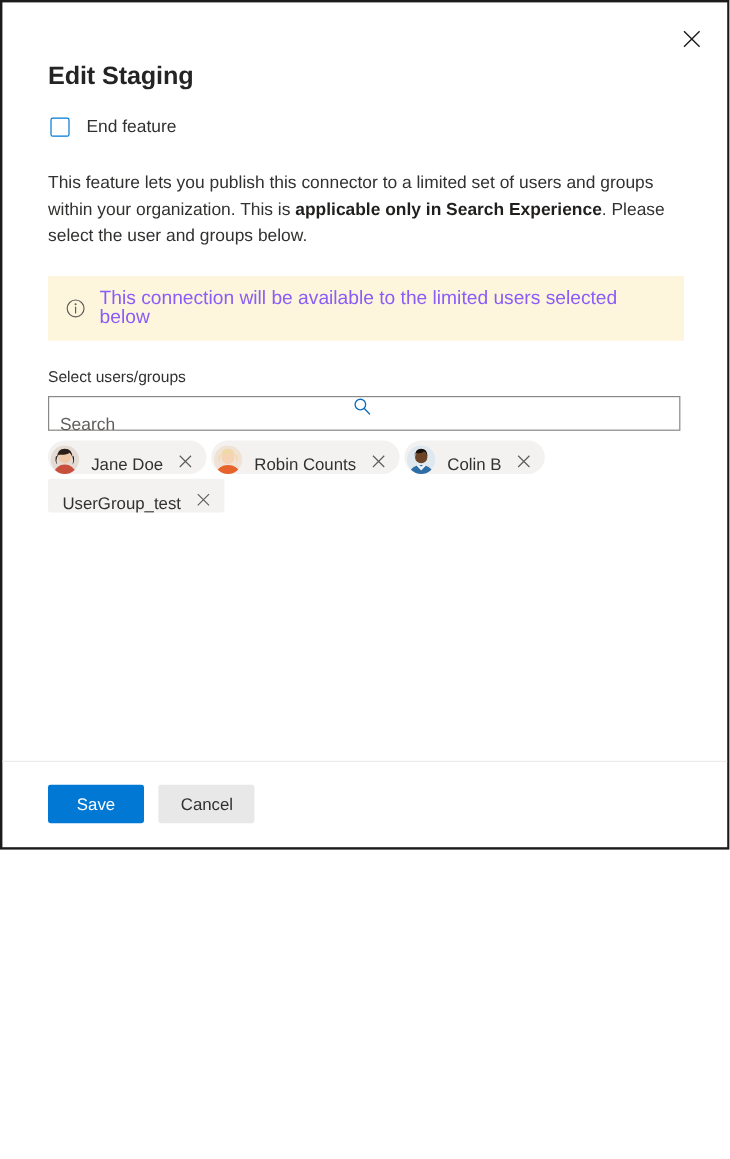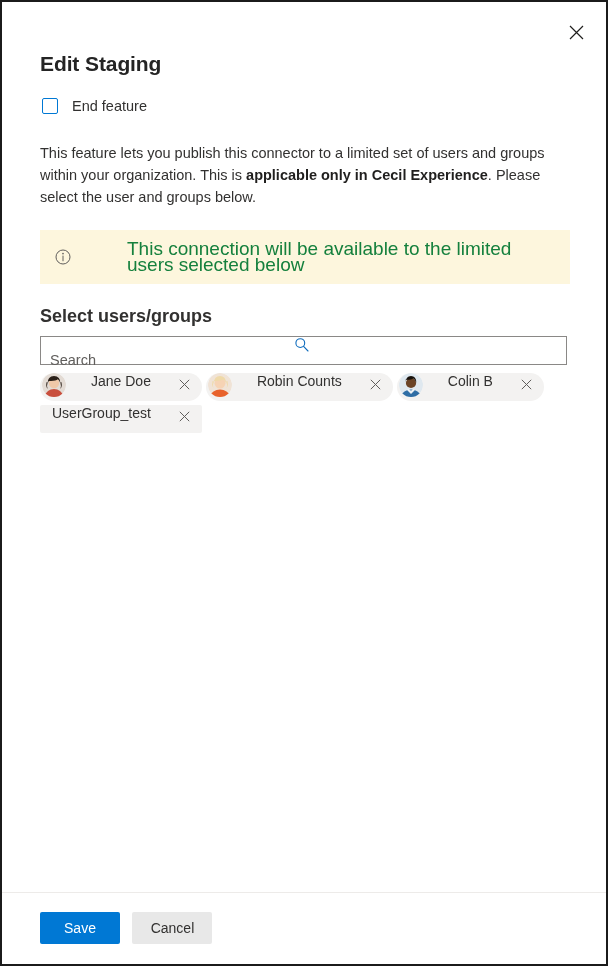--- a/index.html
+++ b/index.html
@@ -6,21 +6,21 @@
   body{
     width:608px;height:966px;
     background:#ffffff;
     font-family:"Liberation Sans","DejaVu Sans",sans-serif;
     -webkit-font-smoothing:antialiased;
     overflow:hidden;
   }
   #panel{
     position:relative;
     box-sizing:border-box;
-    width:608px;height:966px;
+    width:608px;height:708px;
     background:#ffffff;
     border:2px solid #1b1b1b;
     display:flex;flex-direction:column;
   }
   #close-btn{
     position:absolute;top:14px;right:14px;
     width:32px;height:32px;
     display:flex;align-items:center;justify-content:center;
     cursor:pointer;
     color:#1b1b1b;
@@ -82,30 +82,29 @@
   }
   #info-icon{
     flex:0 0 auto;
     width:16px;height:16px;
     margin-right:12px;
     margin-left:3px;
     color:#605e5c;
   }
   #info-icon svg{display:block;}
   #info-text{
-    font-size:19px;
-    color:#15803d;
+    font-size:16px;
+    color:#8b5cf6;
     line-height:16px;
-    margin-left:44px;
   }
 
   #field-label{
     margin-top:22px;
-    font-size:18px;
-    font-weight:bold;
+    font-size:13px;
+    font-weight:normal;
     color:#323130;
   }
 
   #search-box{
     margin-top:9px;
     width:527px;
     height:29px;
     box-sizing:border-box;
     border:1px solid #8a8886;
     background:#fff;
@@ -132,28 +131,27 @@
   }
   #search-input::placeholder{color:#605e5c;}
 
   #pills{
     margin-top:8px;
     display:flex;flex-wrap:wrap;
     width:532px;
     gap:4px 4px;
   }
   .pill{
-    display:flex;align-items:flex-start;
+    display:flex;align-items:flex-end;
     background:#f3f2f1;
     border-radius:999px;
     height:28px;
     padding:0 2px 0 2px;
     cursor:default;
     box-sizing:border-box;
-    gap:15px;
   }
   .pill.group{
     border-radius:2px;
     padding-left:12px;
   }
   .pill .avatar{
     width:24px;height:24px;
     border-radius:50%;
     flex:0 0 auto;
     overflow:hidden;
@@ -215,21 +213,21 @@
 
   <div id="body">
 
     <h1 id="title">Edit Staging</h1>
 
     <div class="cb-row">
       <div class="cb-box"></div>
       <span class="cb-label">End feature</span>
     </div>
 
-    <p id="desc"><span>This feature lets you publish this connector to a limited set of users and groups within your organization. This is </span><b>applicable only in Cecil Experience</b><span>. Please select the user and groups below.</span></p>
+    <p id="desc"><span>This feature lets you publish this connector to a limited set of users and groups within your organization. This is </span><b>applicable only in Search Experience</b><span>. Please select the user and groups below.</span></p>
 
     <div id="info-bar">
       <span id="info-icon">
         <svg width="16" height="16" viewBox="0 0 16 16" aria-hidden="true">
           <circle cx="8" cy="8" r="7" fill="none" stroke="#605e5c" stroke-width="1"></circle>
           <circle cx="8" cy="4.6" r="0.85" fill="#605e5c"></circle>
           <path d="M8 7 L8 11.8" stroke="#605e5c" stroke-width="1" stroke-linecap="round"></path>
         </svg>
       </span>
       <span id="info-text">This connection will be available to the limited users selected below</span>

